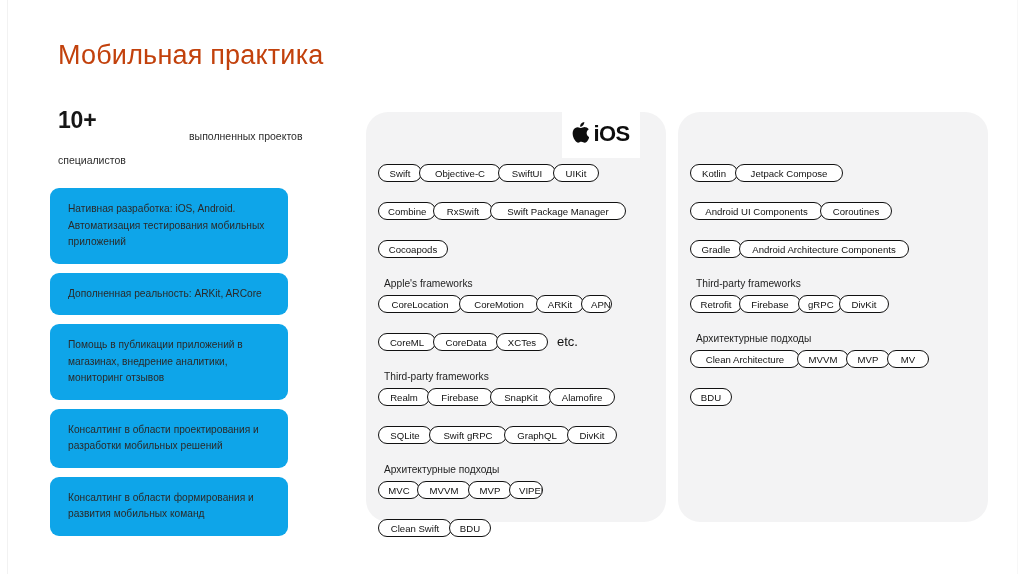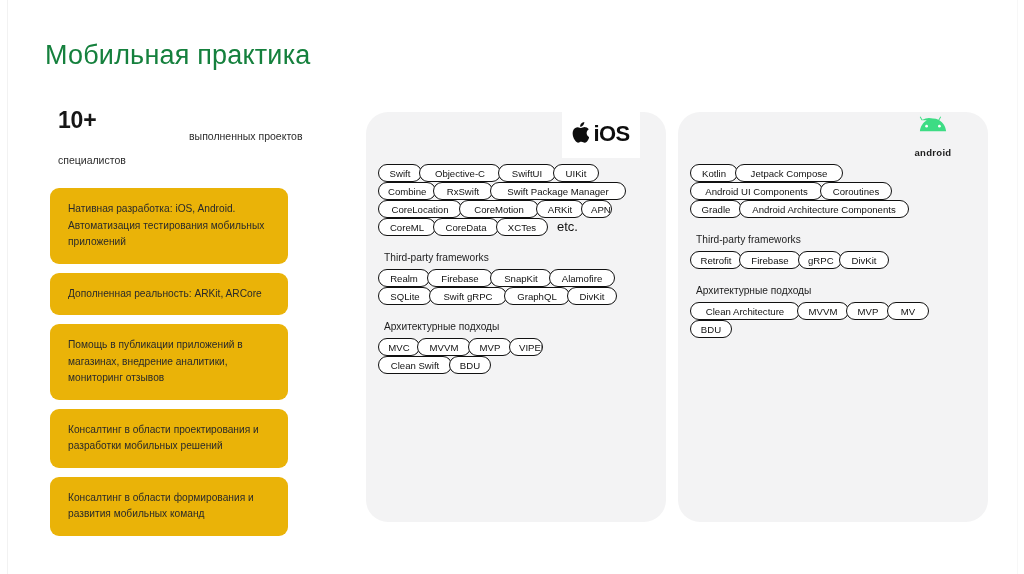--- a/index.html
+++ b/index.html
@@ -31,26 +31,26 @@
     right: 6px;
     top: 0;
     width: 1px;
     height: 574px;
     background: #f7f7f7;
   }
 
   
   .page-title {
     position: absolute;
-    left: 45px;
+    left: 58px;
     top: 40px;
     font-size: 27px;
     font-weight: 400;
     letter-spacing: 0.2px;
-    color: #15803d;
+    color: #c2410c;
     white-space: nowrap;
   }
 
   .stats {
     position: absolute;
     left: 58px;
     top: 108px;
     display: flex;
     gap: 71px;
   }
@@ -70,21 +70,21 @@
   }
   .stat-block.first { width: 60px; }
 
   .service-list {
     position: absolute;
     left: 50px;
     top: 188px;
     width: 238px;
   }
   .service-card {
-    background: #eab308;
+    background: #0ea5e9;
     border-radius: 9px;
     padding: 13px 16px 13px 18px;
     margin-bottom: 9px;
     font-size: 10.2px;
     line-height: 1.62;
     color: #2a2a2a;
     box-sizing: border-box;
   }
   .service-card.h3 { min-height: 58px; }
 
@@ -149,21 +149,21 @@
     top: 0;
     width: 100%;
     padding: 52px 10px 0 12px;
     box-sizing: border-box;
   }
 
   .chip-row {
     display: flex;
     flex-wrap: nowrap;
     align-items: flex-end;
-    margin-bottom: 0;
+    margin-bottom: 20px;
   }
   .chip {
     border: 1.6px solid #111111;
     border-radius: 40px;
     background: #ffffff;
     font-size: 9.6px;
     color: #111111;
     height: 18px;
     line-height: 18px;
     padding: 0 9px;
@@ -231,21 +231,25 @@
       <div class="chip" style="width:46px">UIKit</div>
     </div>
 
 
     <div class="chip-row">
       <div class="chip" style="width:58px">Combine</div>
       <div class="chip" style="width:60px">RxSwift</div>
       <div class="chip" style="width:136px">Swift Package Manager</div>
     </div>
 
-
+    <div class="chip-row">
+      <div class="chip" style="width:70px">Cocoapods</div>
+    </div>
+
+    <div class="section-head">Apple's frameworks</div>
     <div class="chip-row">
       <div class="chip" style="width:84px">CoreLocation</div>
       <div class="chip" style="width:80px">CoreMotion</div>
       <div class="chip" style="width:48px">ARKit</div>
       <div class="chip" style="width:31px">APNS</div>
     </div>
     <div class="chip-row">
       <div class="chip" style="width:58px">CoreML</div>
       <div class="chip" style="width:66px">CoreData</div>
       <div class="chip" style="width:52px">XCTes</div>
@@ -275,30 +279,20 @@
     </div>
     <div class="chip-row">
       <div class="chip" style="width:74px">Clean Swift</div>
       <div class="chip" style="width:42px">BDU</div>
     </div>
 
   </div>
 </div>
 
 <div class="platform-card" id="card-android">
-  <div class="android-logo-wrap">
-    <span>
-      <svg width="42" height="25" viewBox="0 0 42 25" aria-hidden="true">
-        <path fill="#3ddc84" d="M9.6 4.2 7.9 1.3a.45.45 0 0 1 .17-.62.46.46 0 0 1 .62.17l1.73 2.98A12.8 12.8 0 0 1 21 2.55c1.97 0 3.83.43 5.5 1.2l1.7-2.93a.46.46 0 0 1 .62-.17c.22.12.3.4.17.62l-1.7 2.93C31.02 6.4 33.7 10.5 34.1 15.2H7.9c.4-4.6 2.98-8.65 6.9-11h-5.2z"></path>
-        <circle cx="14.6" cy="10.2" r="1.35" fill="#ffffff"></circle>
-        <circle cx="27.4" cy="10.2" r="1.35" fill="#ffffff"></circle>
-      </svg>
-    </span>
-    <span class="android-word">android</span>
-  </div>
 
   <div class="card-inner">
 
     <div class="chip-row">
       <div class="chip" style="width:48px">Kotlin</div>
       <div class="chip" style="width:108px">Jetpack Compose</div>
     </div>
 
     <div class="chip-row">
       <div class="chip" style="width:133px">Android UI Components</div>

